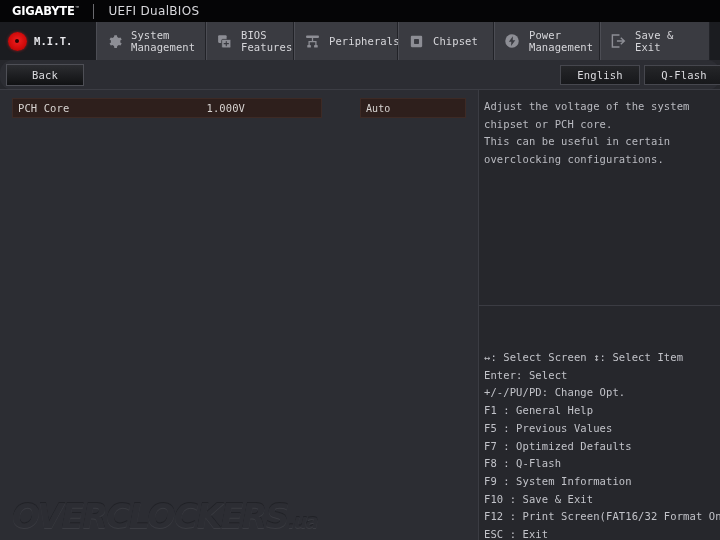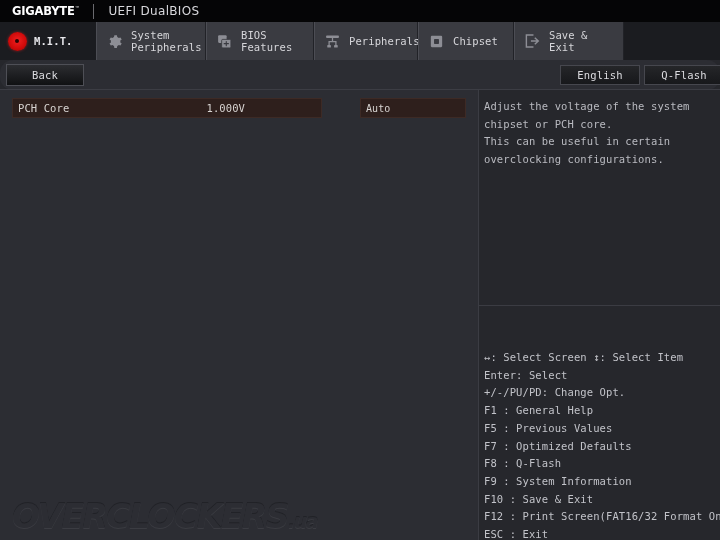--- a/index.html
+++ b/index.html
@@ -292,24 +292,24 @@
     </div>
 
     <div class="tab inactive" style="width:110px">
       <span class="tab-icon">
         <svg width="17" height="17" viewBox="0 0 24 24">
             <path fill="#8d8e95" d="M12 8.5a3.5 3.5 0 1 0 0 7 3.5 3.5 0 0 0 0-7zm0 5.2a1.7 1.7 0 1 1 0-3.4 1.7 1.7 0 0 1 0 3.4z"></path>
             <path fill="#8d8e95" d="M20.2 13.3l.1-1.3-.1-1.3 2-1.4-1.8-3.1-2.3.8a7.6 7.6 0 0 0-2.2-1.3L15.4 3H11.8l-.5 2.7a7.6 7.6 0 0 0-2.2 1.3l-2.3-.8L5 9.3l2 1.4-.1 1.3.1 1.3-2 1.4 1.8 3.1 2.3-.8c.66.54 1.4.98 2.2 1.3l.5 2.7h3.6l.5-2.7c.8-.32 1.54-.76 2.2-1.3l2.3.8 1.8-3.1-2-1.4z"></path>
           </svg>
       </span>
       <span class="tab-label">System
-Peripherals</span>
-    </div>
-
-    <div class="tab inactive" style="width:108px">
+Management</span>
+    </div>
+
+    <div class="tab inactive" style="width:88px">
       <span class="tab-icon">
         <svg width="17" height="17" viewBox="0 0 24 24">
             <rect x="3" y="3" width="12" height="11" rx="1.5" fill="#8d8e95"></rect>
             <rect x="8" y="9" width="13" height="12" rx="1.5" fill="#8d8e95" stroke="#3a3b41" stroke-width="1.2"></rect>
             <path d="M14.5 12v6M11.5 15h6" stroke="#3a3b41" stroke-width="1.6" stroke-linecap="round"></path>
           </svg>
       </span>
       <span class="tab-label">BIOS
 Features</span>
     </div>
@@ -329,20 +329,30 @@
     <div class="tab inactive" style="width:96px">
       <span class="tab-icon">
         <svg width="17" height="17" viewBox="0 0 24 24">
             <rect x="4" y="4" width="16" height="16" rx="1.5" fill="#8d8e95"></rect>
             <rect x="8.5" y="8.5" width="7" height="7" rx="1" fill="#3a3b41"></rect>
           </svg>
       </span>
       <span class="tab-label">Chipset</span>
     </div>
 
+    <div class="tab inactive" style="width:106px">
+      <span class="tab-icon">
+        <svg width="18" height="18" viewBox="0 0 24 24">
+            <circle cx="12" cy="12" r="9" fill="#8d8e95"></circle>
+            <path d="M13.2 5.5L7.8 13h3.3l-.4 5.6L16.4 11h-3.4z" fill="#3a3b41"></path>
+          </svg>
+      </span>
+      <span class="tab-label">Power
+Management</span>
+    </div>
 
     <div class="tab inactive" style="width:110px">
       <span class="tab-icon">
         <svg width="18" height="18" viewBox="0 0 24 24">
             <path d="M13 4H4.5v16H13" stroke="#8d8e95" stroke-width="1.9" fill="none" stroke-linecap="square"></path>
             <path d="M11.5 12h8.4M16.4 8.2L20.4 12l-4 3.8" stroke="#8d8e95" stroke-width="1.9" fill="none" stroke-linecap="square"></path>
           </svg>
       </span>
       <span class="tab-label">Save &amp; Exit</span>
     </div>

